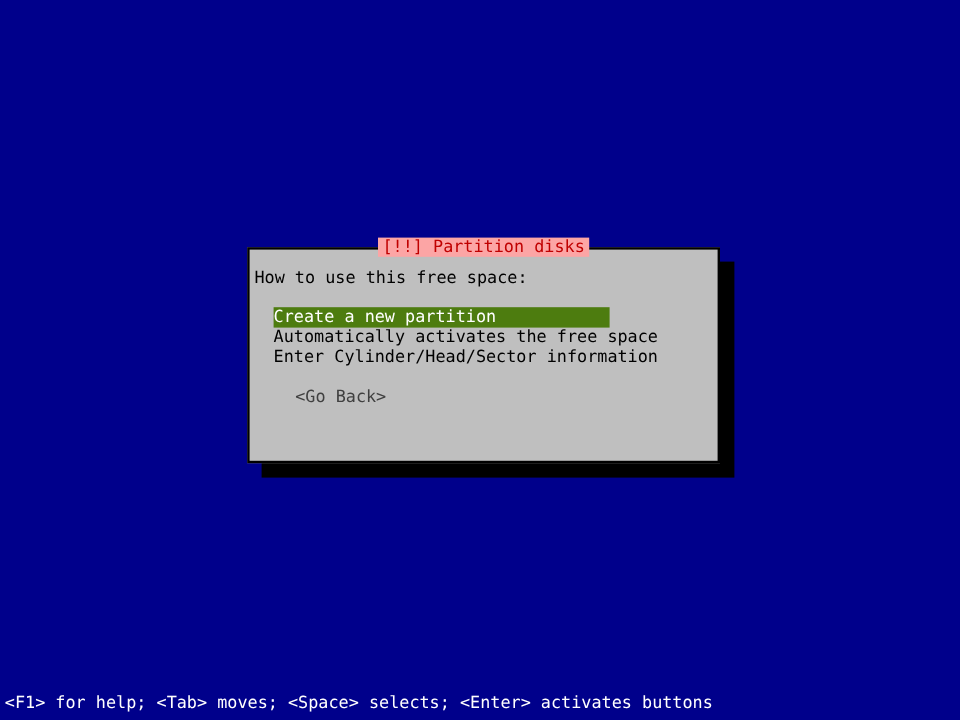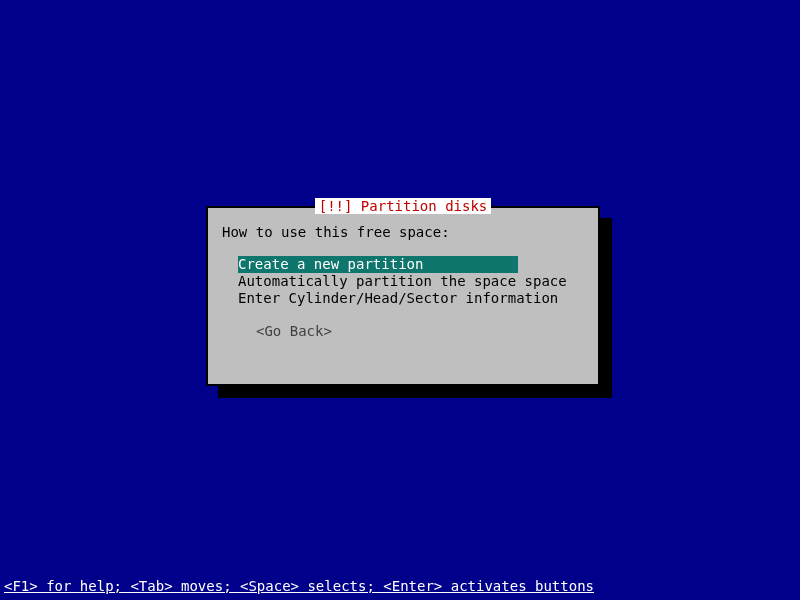--- a/index.html
+++ b/index.html
@@ -35,81 +35,80 @@
     }
     .dialog-title-container {
       position: absolute;
       top: -10px;
       left: 0;
       width: 100%;
       text-align: center;
     }
     .dialog-title {
       display: inline-block;
-      background-color: #ffffff;
+      background-color: #fca5a5;
       padding: 0 4px;
       color: #000000;
     }
     .dialog-title-marker {
       color: #c00000;
     }
     .dialog-content {
-      padding: 16px 14px;
+      padding: 16px 4px;
       color: #000000;
     }
     .prompt-text {
       margin-bottom: 16px;
     }
     .options-list {
       margin-left: 16px;
     }
     .option-item {
       line-height: 17px;
       display: block;
       cursor: pointer;
     }
     .option-item.selected {
-      background-color: #0f766e;
+      background-color: #4d7c0f;
       color: #ffffff;
       display: inline-block;
       min-width: 280px;
     }
     .go-back-container {
       margin-top: 16px;
       margin-left: 34px;
     }
     .go-back {
       cursor: pointer;
       color: #404040;
     }
     .status-bar {
       position: absolute;
       bottom: 6px;
       left: 4px;
       color: #ffffff;
-      text-decoration: underline;
     }
   </style>
 </head>
 <body>
 
 <div class="dialog-shadow"></div>
 
 <div class="dialog">
   <div class="dialog-title-container">
     <span class="dialog-title">
       <span class="dialog-title-marker">[!!]</span>
       <span class="dialog-title-marker">Partition disks</span>
     </span>
   </div>
   <div class="dialog-content">
     <div class="prompt-text">How to use this free space:</div>
     <div class="options-list">
       <span class="option-item selected">Create a new partition</span>
-      <span class="option-item">Automatically partition the space space</span>
+      <span class="option-item">Automatically activates the free space</span>
       <span class="option-item">Enter Cylinder/Head/Sector information</span>
     </div>
     <div class="go-back-container">
       <span class="go-back">&lt;Go Back&gt;</span>
     </div>
   </div>
 </div>
 
 <div class="status-bar">&lt;F1&gt; for help; &lt;Tab&gt; moves; &lt;Space&gt; selects; &lt;Enter&gt; activates buttons</div>
 

